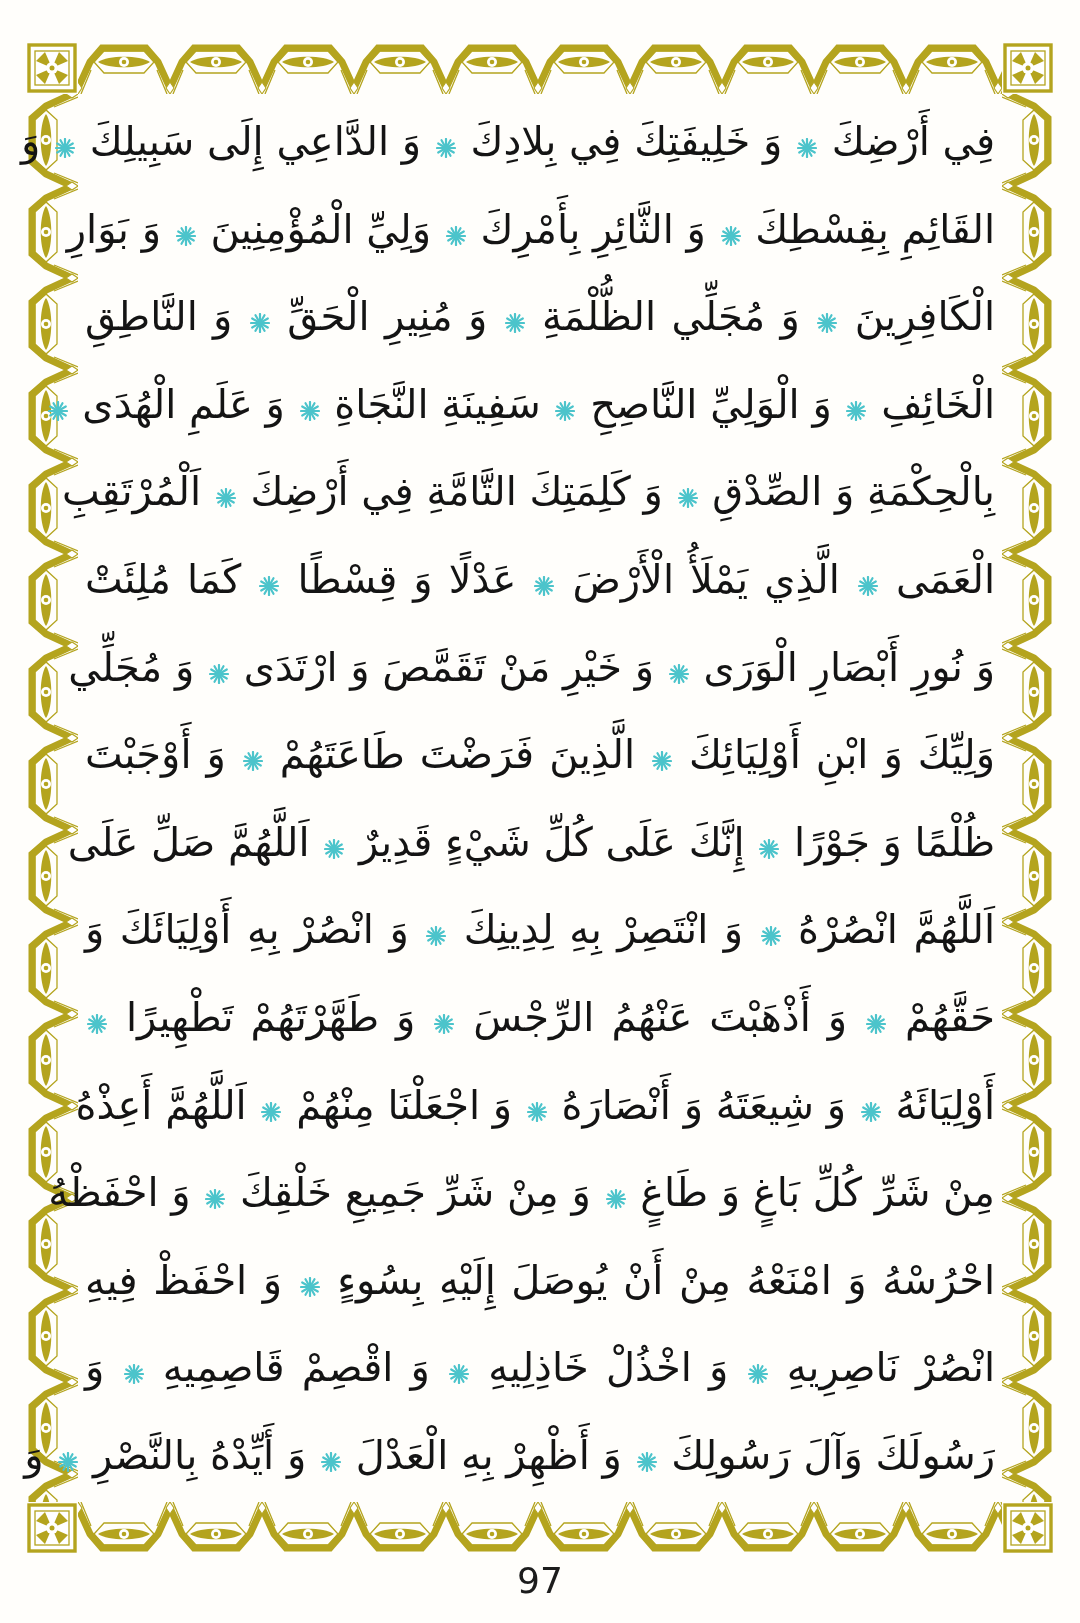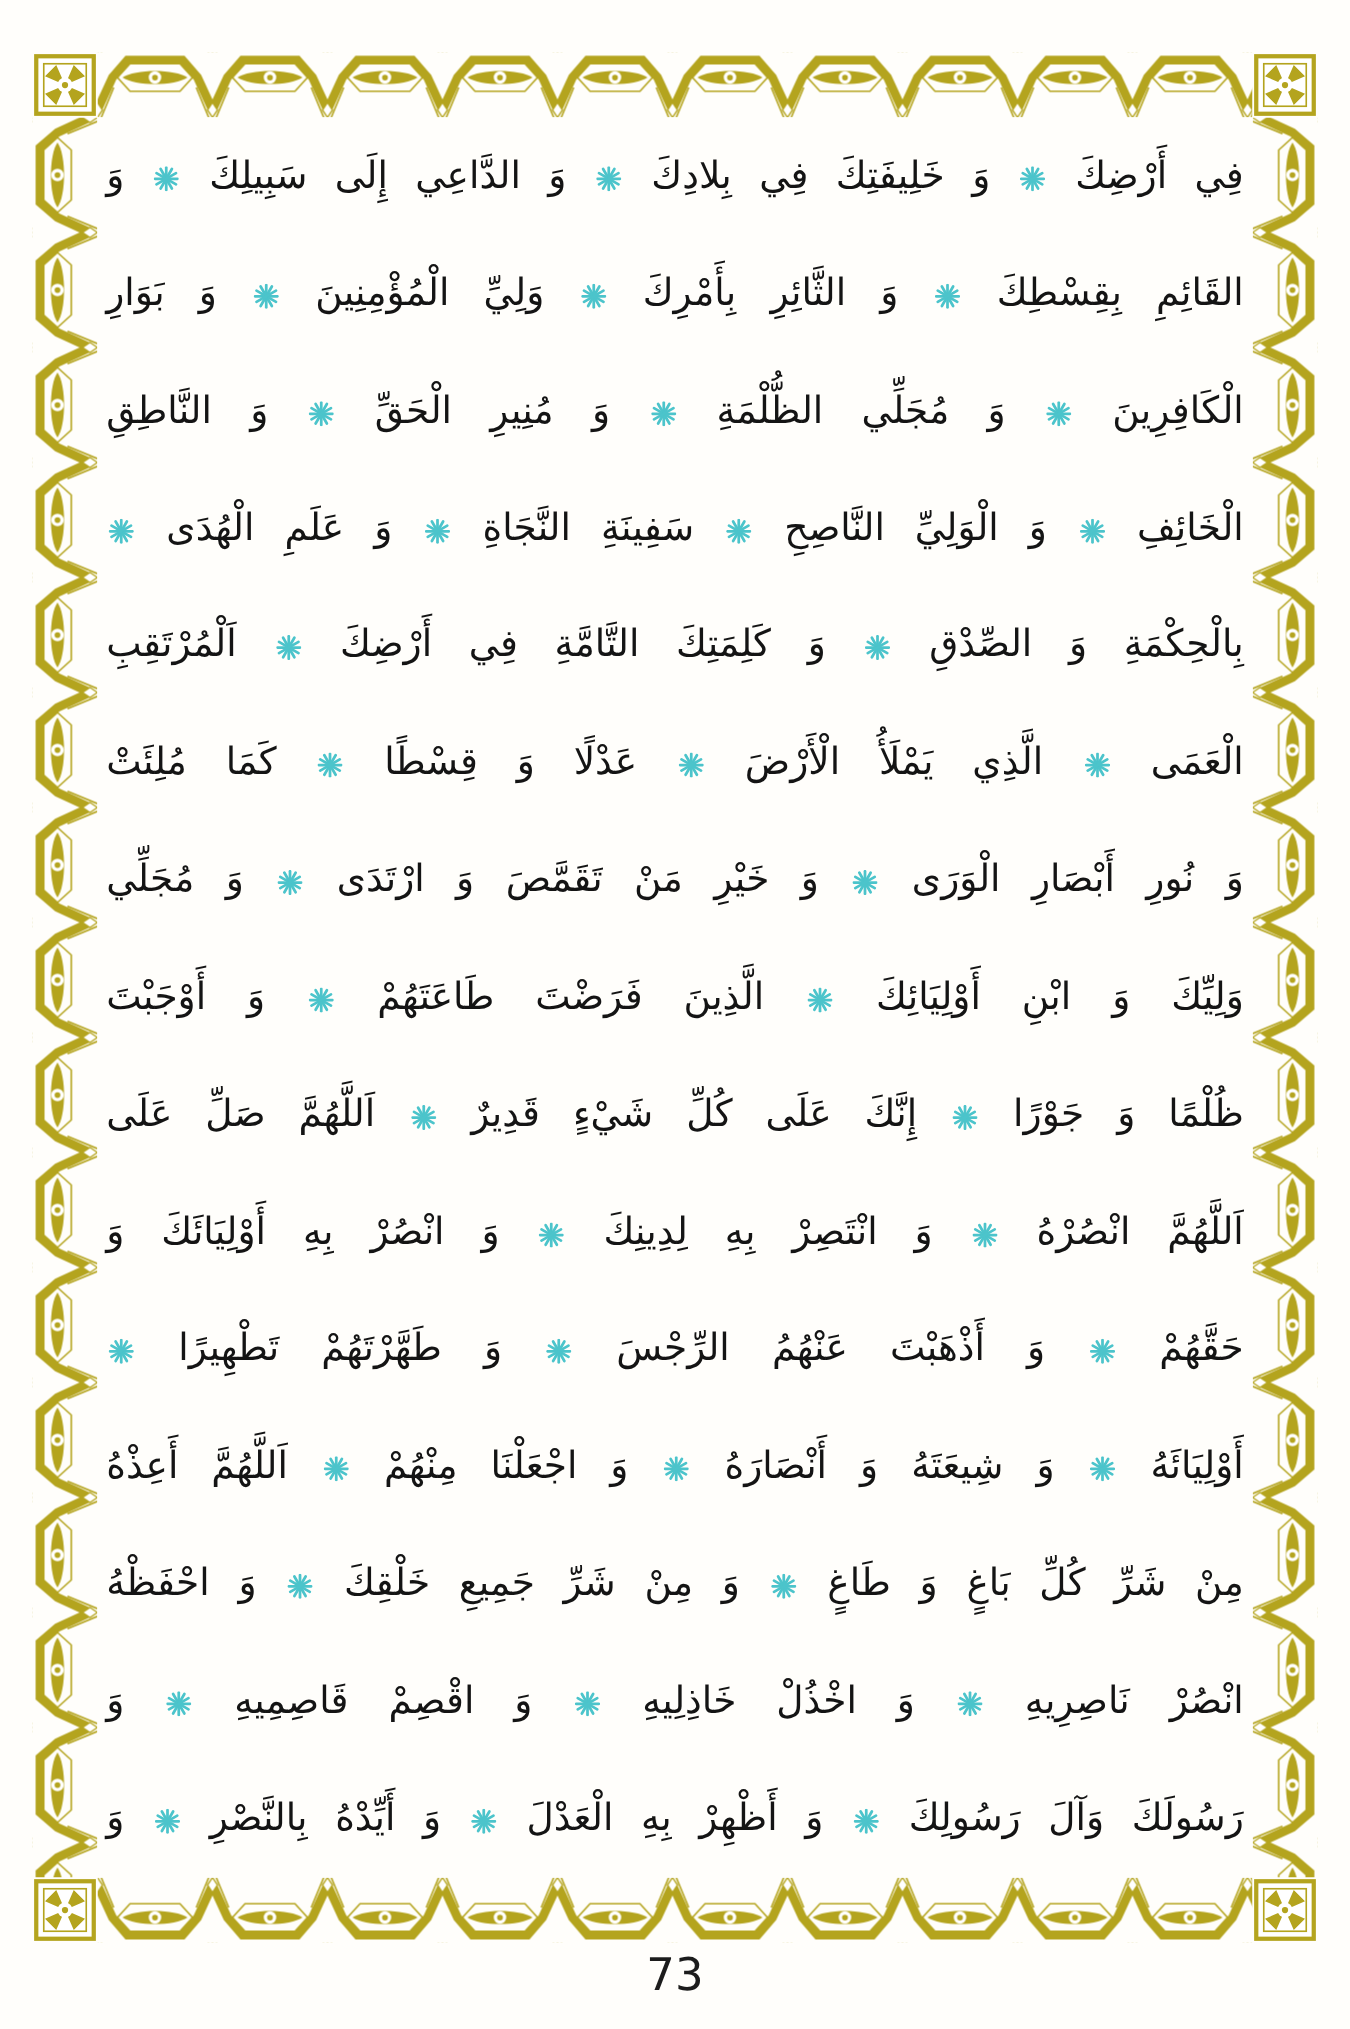--- a/index.html
+++ b/index.html
@@ -18,21 +18,21 @@
   .bthin{fill:none;stroke:var(--border-olive);stroke-width:1.3;}
   .bwh{fill:#fff;stroke:var(--border-olive);stroke-width:1.1;}
   .bfill{fill:var(--border-olive);stroke:none;}
   .bwhf{fill:#fff;stroke:none;}
   .bfillc{fill:var(--border-olive);stroke:none;}
   .cthick{fill:#fff;stroke:var(--border-olive);stroke-width:3.4;}
   
   .text-area{position:absolute;left:85px;top:102px;width:910px;height:1392px;
              display:flex;flex-direction:column;justify-content:space-between;
              direction:rtl;}
-  .line{height:78px;line-height:78px;font-size:30px;color:var(--text-black);
+  .line{height:78px;line-height:78px;font-size:40px;color:var(--text-black);
         white-space:nowrap;text-align:justify;text-align-last:justify;
         -moz-text-align-last:justify;text-justify:inter-word;}
   .sep{color:var(--separator-teal);display:inline-block;padding:0 2px;}
   .sep svg{vertical-align:-3px;}
   .page-number{position:absolute;left:0;right:0;top:1556px;height:50px;
                text-align:center;font-size:36px;line-height:50px;color:#1c1c1c;}
 </style>
 </head>
 <body>
 
@@ -438,20 +438,30 @@
           </svg></span> وَ مِنْ شَرِّ جَمِيعِ خَلْقِكَ <span class="sep"><svg class="sep-icon" width="20" height="20" viewBox="-10 -10 20 20">
             <g stroke="currentColor" stroke-width="2.2" stroke-linecap="round" fill="none">
               <line x1="9" y1="0" x2="-9" y2="0"></line>
               <line x1="7.8" y1="4.5" x2="-7.8" y2="-4.5"></line>
               <line x1="4.5" y1="7.8" x2="-4.5" y2="-7.8"></line>
               <line x1="0" y1="9" x2="0" y2="-9"></line>
               <line x1="-4.5" y1="7.8" x2="4.5" y2="-7.8"></line>
               <line x1="-7.8" y1="4.5" x2="7.8" y2="-4.5"></line>
             </g>
           </svg></span> وَ احْفَظْهُ</div>
+    <div class="line">احْرُسْهُ وَ امْنَعْهُ مِنْ أَنْ يُوصَلَ إِلَيْهِ بِسُوءٍ <span class="sep"><svg class="sep-icon" width="20" height="20" viewBox="-10 -10 20 20">
+            <g stroke="currentColor" stroke-width="2.2" stroke-linecap="round" fill="none">
+              <line x1="9" y1="0" x2="-9" y2="0"></line>
+              <line x1="7.8" y1="4.5" x2="-7.8" y2="-4.5"></line>
+              <line x1="4.5" y1="7.8" x2="-4.5" y2="-7.8"></line>
+              <line x1="0" y1="9" x2="0" y2="-9"></line>
+              <line x1="-4.5" y1="7.8" x2="4.5" y2="-7.8"></line>
+              <line x1="-7.8" y1="4.5" x2="7.8" y2="-4.5"></line>
+            </g>
+          </svg></span> وَ احْفَظْ فِيهِ</div>
     <div class="line">انْصُرْ نَاصِرِيهِ <span class="sep"><svg class="sep-icon" width="20" height="20" viewBox="-10 -10 20 20">
             <g stroke="currentColor" stroke-width="2.2" stroke-linecap="round" fill="none">
               <line x1="9" y1="0" x2="-9" y2="0"></line>
               <line x1="7.8" y1="4.5" x2="-7.8" y2="-4.5"></line>
               <line x1="4.5" y1="7.8" x2="-4.5" y2="-7.8"></line>
               <line x1="0" y1="9" x2="0" y2="-9"></line>
               <line x1="-4.5" y1="7.8" x2="4.5" y2="-7.8"></line>
               <line x1="-7.8" y1="4.5" x2="7.8" y2="-4.5"></line>
             </g>
           </svg></span> وَ اخْذُلْ خَاذِلِيهِ <span class="sep"><svg class="sep-icon" width="20" height="20" viewBox="-10 -10 20 20">
@@ -496,15 +506,15 @@
               <line x1="9" y1="0" x2="-9" y2="0"></line>
               <line x1="7.8" y1="4.5" x2="-7.8" y2="-4.5"></line>
               <line x1="4.5" y1="7.8" x2="-4.5" y2="-7.8"></line>
               <line x1="0" y1="9" x2="0" y2="-9"></line>
               <line x1="-4.5" y1="7.8" x2="4.5" y2="-7.8"></line>
               <line x1="-7.8" y1="4.5" x2="7.8" y2="-4.5"></line>
             </g>
           </svg></span> وَ</div>
   </div>
 
-  <div class="page-number">73</div>
+  <div class="page-number">97</div>
 
 </div>
 
 </body></html>

